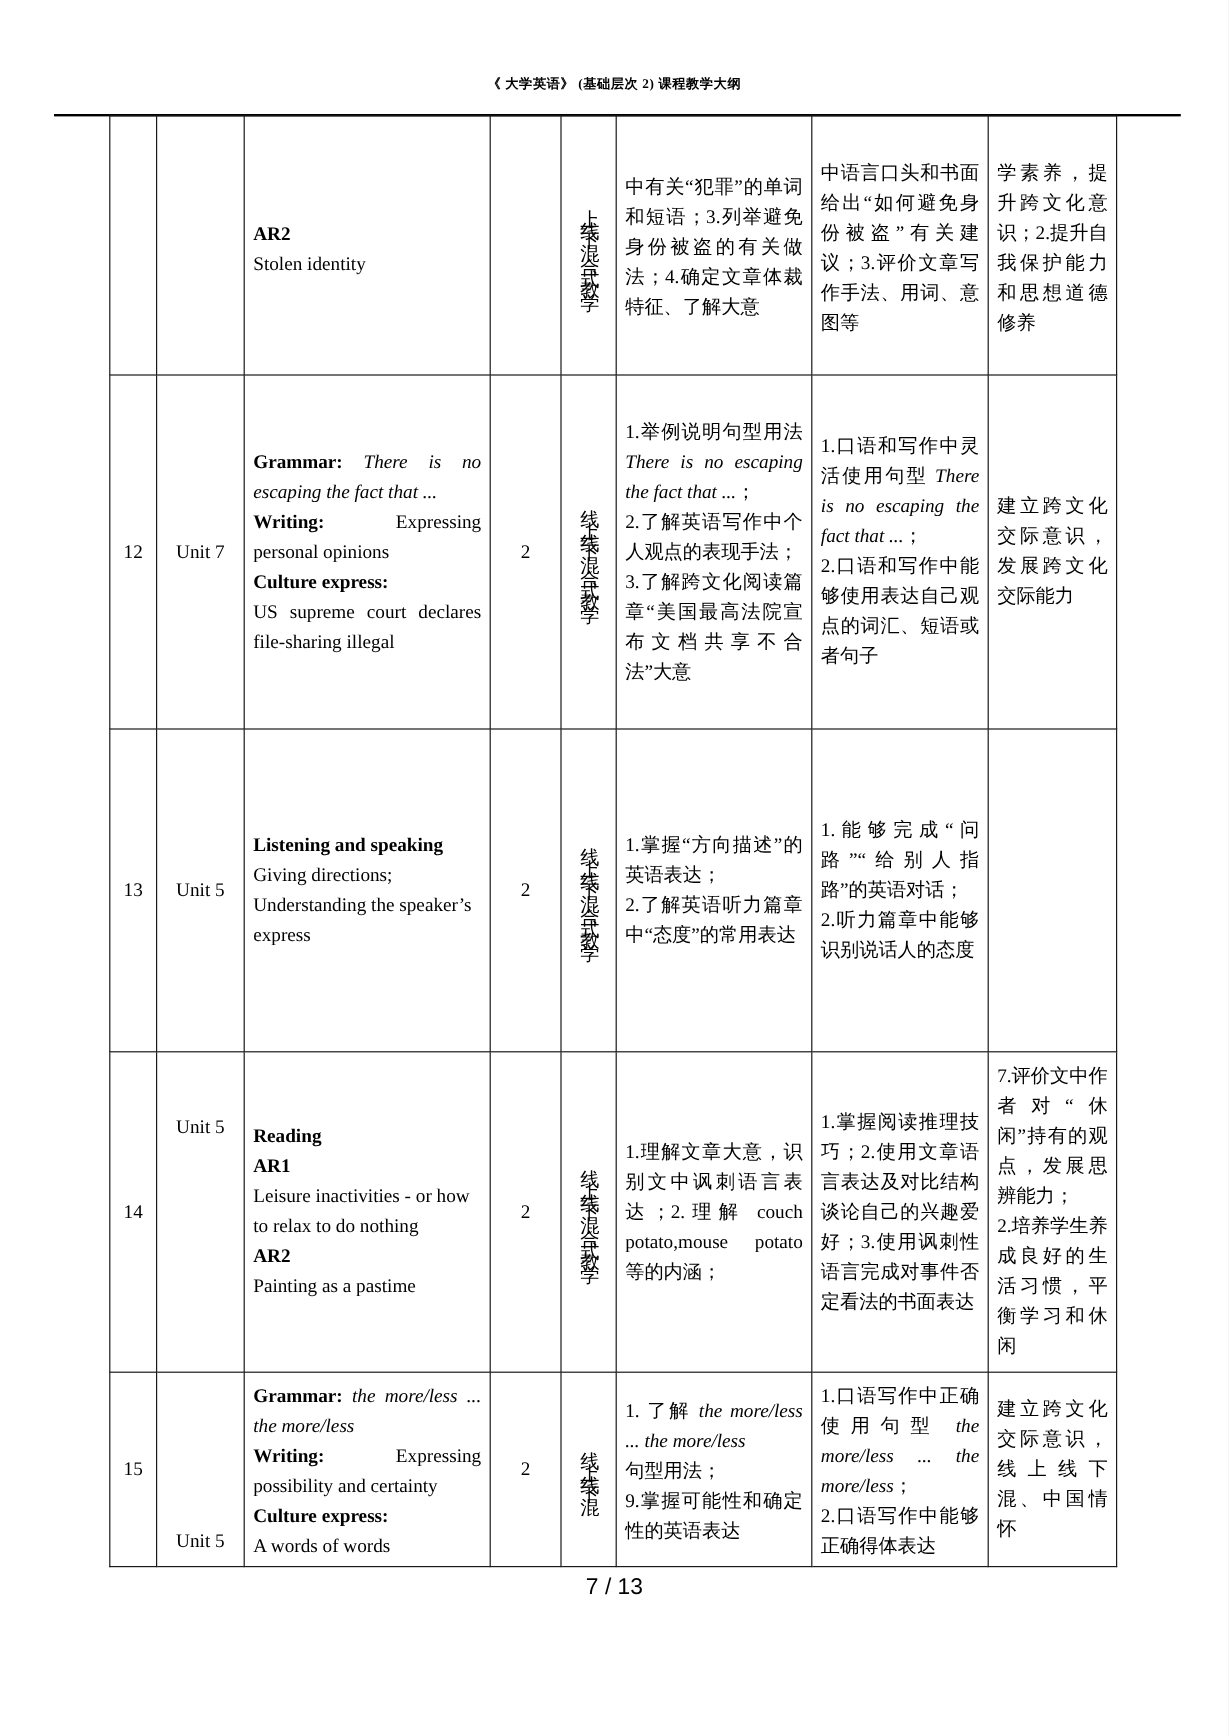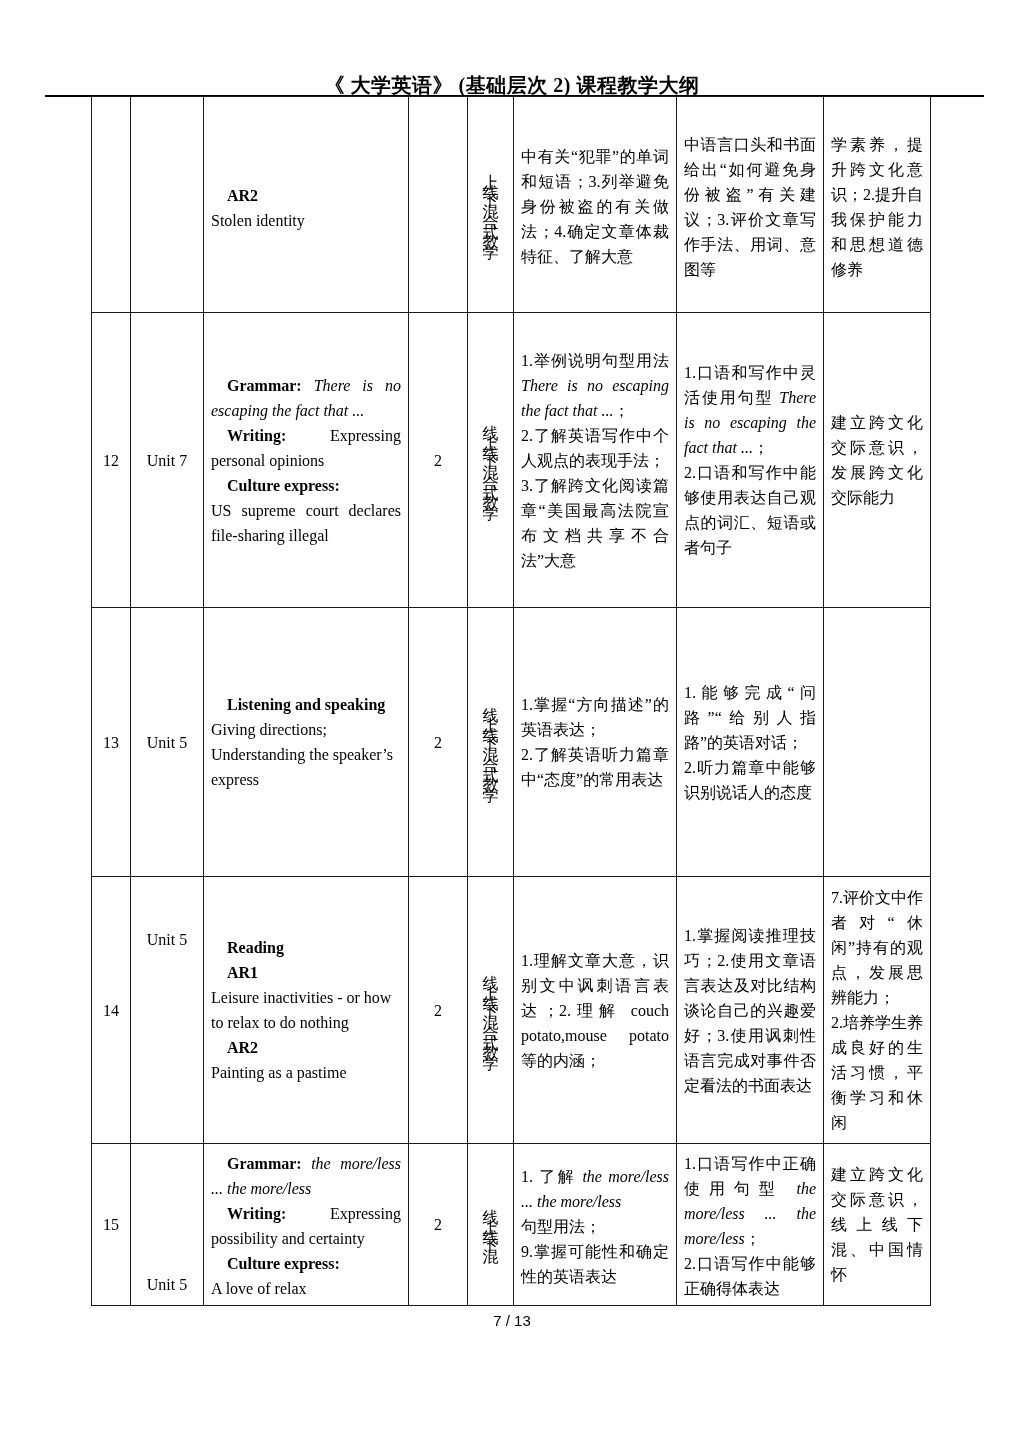--- a/index.html
+++ b/index.html
@@ -9,25 +9,25 @@
     width: 1024px;
     height: 1447px;
     background: #ffffff;
     margin: 0 auto;
     font-family: "Liberation Serif", "DejaVu Serif", serif;
     color: #000000;
     overflow: hidden;
   }
   .page-header-title {
     position: absolute;
-    top: 72px;
+    top: 62px;
     left: 0;
     width: 100%;
     text-align: center;
-    font-size: 20px;
+    font-size: 11px;
     font-weight: 600;
     letter-spacing: 0.5px;
   }
   .header-rule {
     position: absolute;
     top: 95px;
     left: 45px;
     width: 939px;
     height: 2px;
     background: #000000;
@@ -67,30 +67,30 @@
     letter-spacing: 10px;
     line-height: 1;
   }
   
   td.va-t { vertical-align: top; }
   tr.r0 td.c-content { padding-top: 8px; }
   tr.r0 td.c-obj { padding-top: 6px; }
   tr.r3 td.c-unit { vertical-align: top; padding-top: 50px; }
   tr.r4 td.c-unit { vertical-align: bottom; padding-bottom: 8px; }
   tr.r4 td.c-content, tr.r4 td.c-obj.va-t { padding-top: 5px; }
-  .b { font-weight: bold; margin-left: 16px; }
+  .b { font-weight: bold; }
   .i { font-style: italic; }
   .page-footer {
     position: absolute;
     top: 1312px;
     left: 0;
     width: 100%;
     text-align: center;
     font-family: "Liberation Sans", "DejaVu Sans", sans-serif;
-    font-size: 15px;
+    font-size: 19px;
   }
 </style>
 </head>
 <body>
 
 <div class="page">
 
   <div class="page-header-title">《 大学英语》 (基础层次 2) 课程教学大纲</div>
   <div class="header-rule"></div>
 
@@ -147,21 +147,21 @@
         <td class="c-hours">2</td>
         <td class="c-mode"><span class="vtext">线上线下混合式教学</span></td>
         <td class="c-obj"><span>1.理解文章大意，识别文中讽刺语言表达；2.理解 couch potato,mouse potato 等的内涵；</span></td>
         <td class="c-obj"><span>1.掌握阅读推理技巧；2.使用文章语言表达及对比结构谈论自己的兴趣爱好；3.使用讽刺性语言完成对事件否定看法的书面表达</span></td>
         <td class="c-obj va-t"><span>7.评价文中作者对“休闲”持有的观点，发展思辨能力；</span><br><span>2.培养学生养成良好的生活习惯，平衡学习和休闲</span></td>
       </tr>
 
       <tr class="r4">
         <td class="c-no">15</td>
         <td class="c-unit">Unit 5</td>
-        <td class="c-content al-j va-t"><span class="b">Grammar: </span><span class="i">the more/less ... the more/less</span><br><span class="b">Writing: </span><span>Expressing possibility and certainty</span><br><span class="b">Culture express:</span><br><span>A love of relax</span></td>
+        <td class="c-content al-j va-t"><span class="b">Grammar: </span><span class="i">the more/less ... the more/less</span><br><span class="b">Writing: </span><span>Expressing possibility and certainty</span><br><span class="b">Culture express:</span><br><span>A words of words</span></td>
         <td class="c-hours">2</td>
         <td class="c-mode"><span class="vtext">线上线下混</span></td>
         <td class="c-obj va-t"><span>1. 了解 </span><span class="i">the more/less ... the more/less</span><br><span>句型用法；</span><br><span>9.掌握可能性和确定性的英语表达</span></td>
         <td class="c-obj va-t"><span>1.口语写作中正确使用句型 </span><span class="i">the more/less ... the more/less</span><span>；</span><br><span>2.口语写作中能够正确得体表达</span></td>
         <td class="c-obj"><span>建立跨文化交际意识，线上线下混、中国情怀</span></td>
       </tr>
 
     </tbody>
   </table>
 

